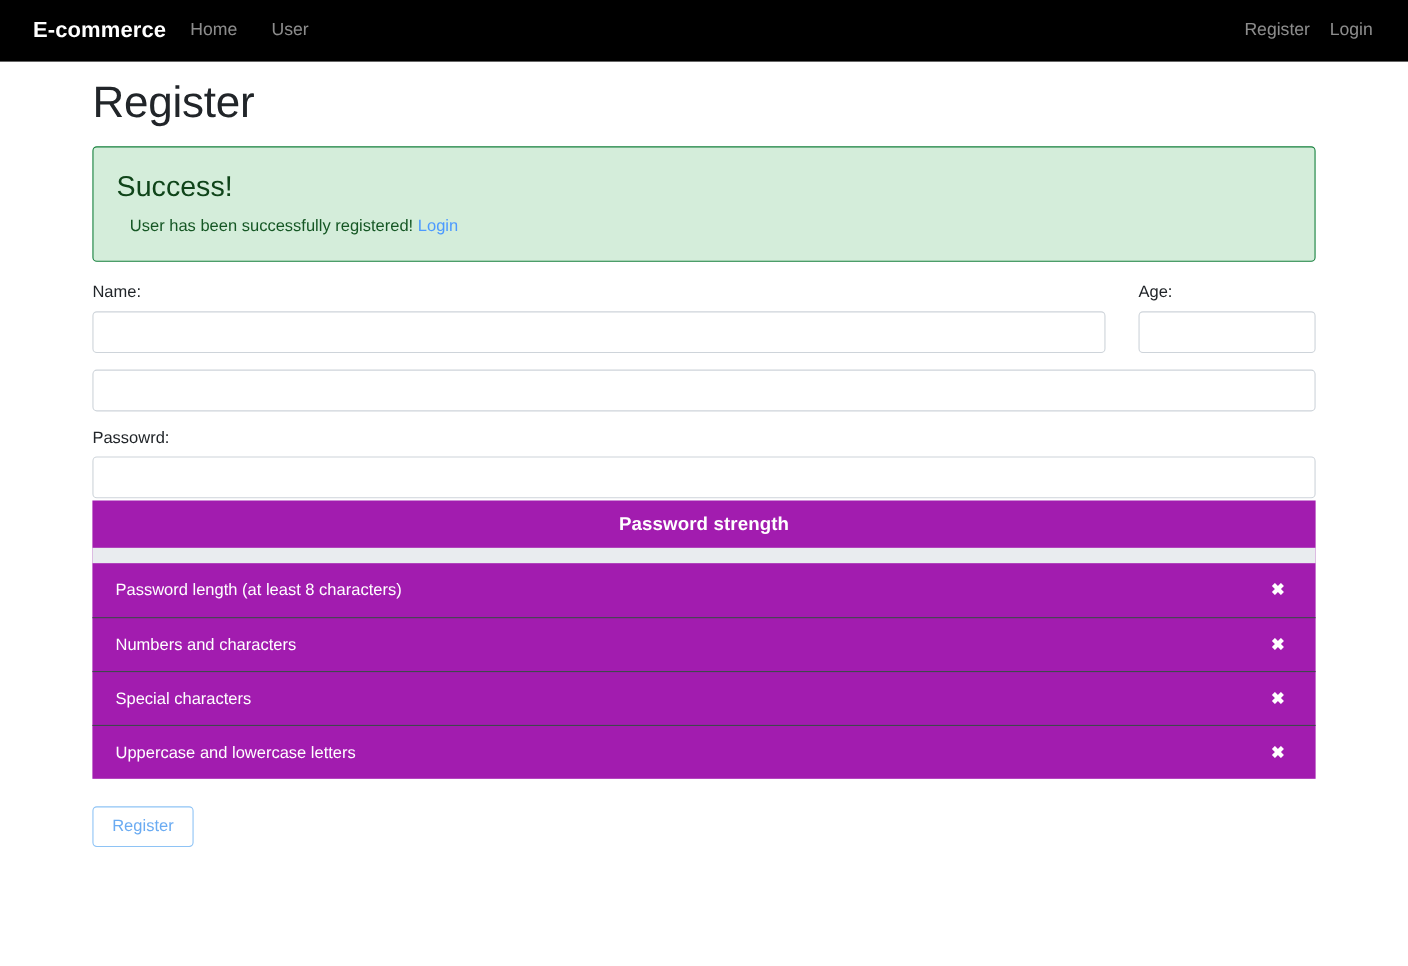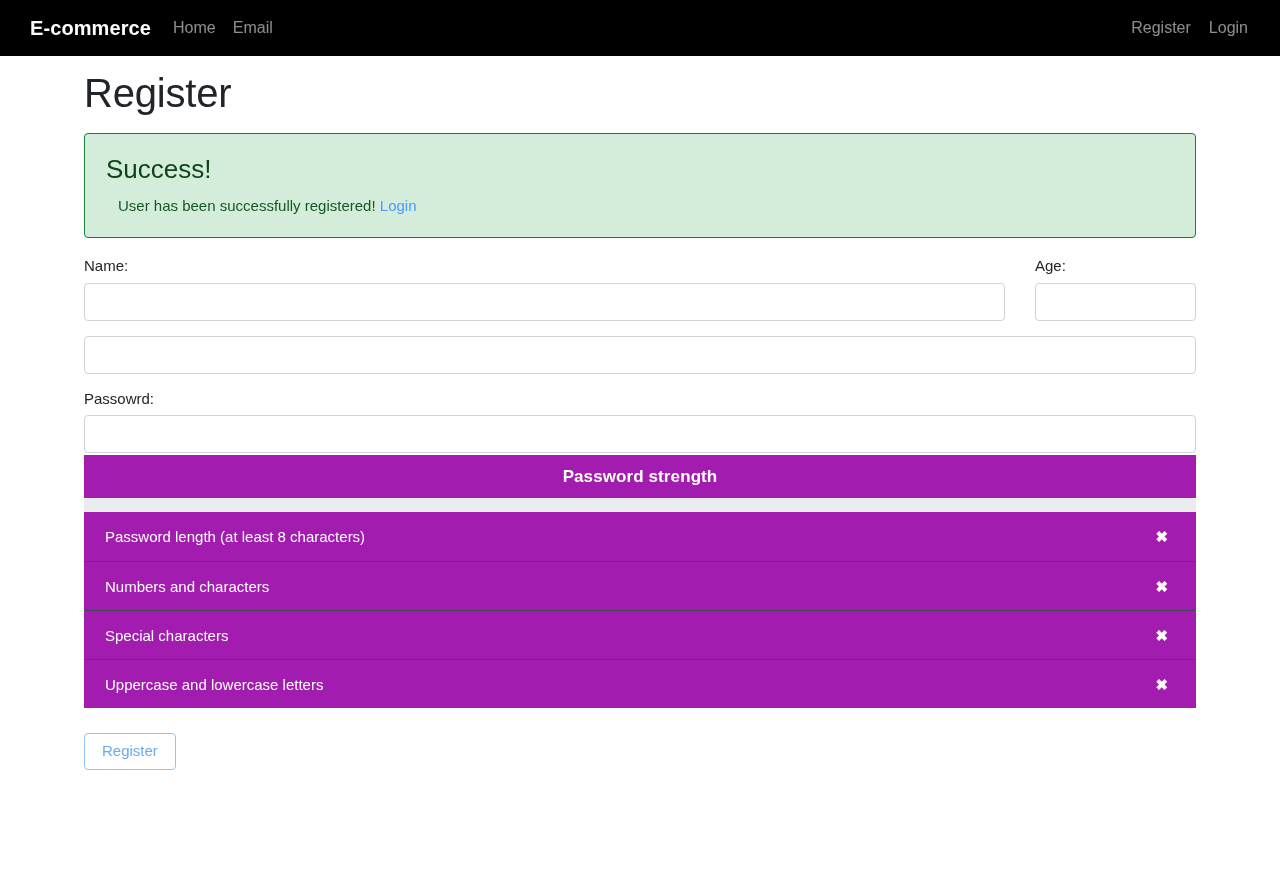--- a/index.html
+++ b/index.html
@@ -29,21 +29,21 @@
     font-size: 20px;
     font-weight: bold;
     letter-spacing: 0.1px;
     margin-right: 22px;
     text-decoration: none;
     white-space: nowrap;
   }
   .nav-links {
     display: flex;
     align-items: center;
-    gap: 17px;
+    gap: 31px;
   }
   .nav-link {
     color: rgba(255,255,255,0.55);
     font-size: 16px;
     text-decoration: none;
     white-space: nowrap;
   }
   .nav-right {
     margin-left: auto;
     display: flex;
@@ -184,21 +184,21 @@
     line-height: 1.2;
   }
 </style>
 </head>
 <body>
 
 <div class="navbar">
   <a class="brand" href="#">E-commerce</a>
   <div class="nav-links">
     <a class="nav-link" href="#">Home</a>
-    <a class="nav-link" href="#">Email</a>
+    <a class="nav-link" href="#">User</a>
   </div>
   <div class="nav-right">
     <a class="nav-link" href="#">Register</a>
     <a class="nav-link" href="#">Login</a>
   </div>
 </div>
 
 <div class="container page-wrap">
 
   <h1 class="page-title">Register</h1>

